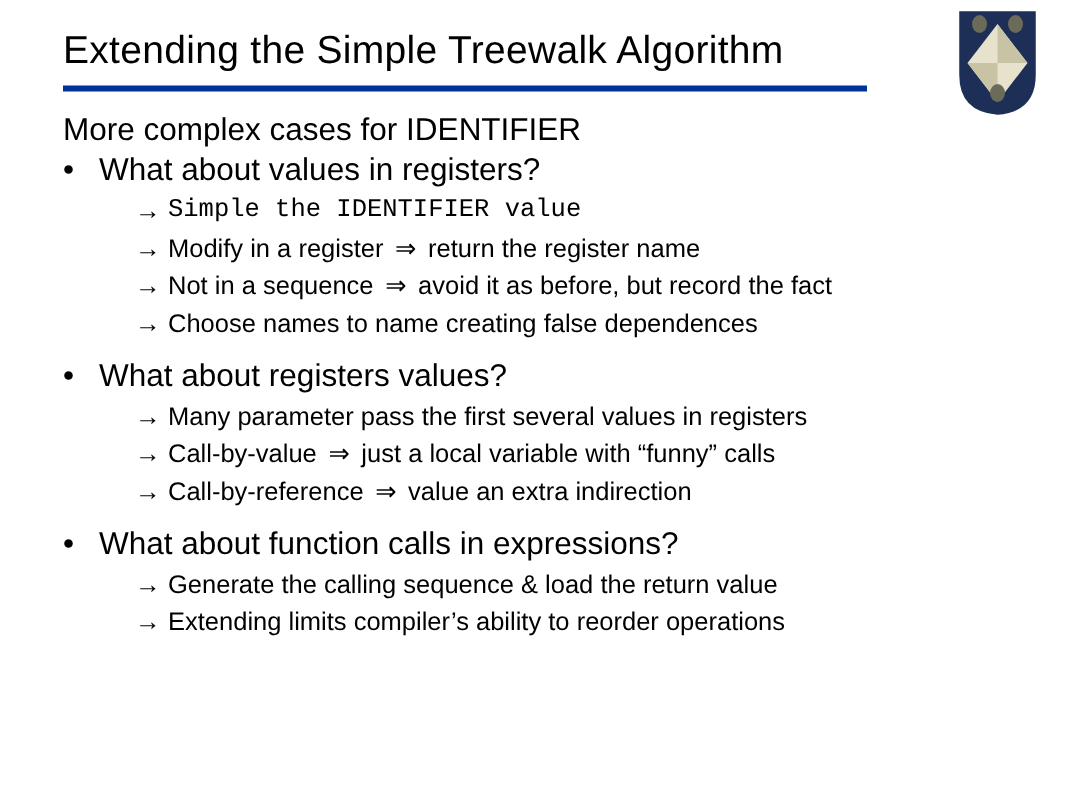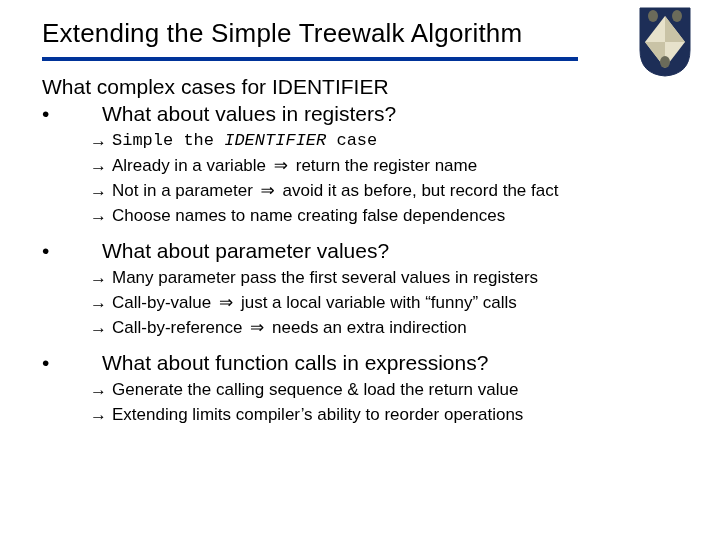--- a/index.html
+++ b/index.html
@@ -50,42 +50,41 @@
   .bullet-l1 .dot {
     width: 24px;
     text-align: left;
     font-size: 21px;
     line-height: 26px;
     flex: 0 0 24px;
   }
   .bullet-l1 .txt {
     flex: 1 1 auto;
     line-height: 26px;
-    margin-left: 36px;
   }
   .sublist {
     margin: 2px 0 10px 48px;
   }
   .bullet-l2 {
     display: flex;
     align-items: flex-start;
     font-size: 17px;
     line-height: 24px;
     margin: 1px 0;
     font-family: "Comic Sans MS", "Trebuchet MS", sans-serif;
   }
   .bullet-l2.mono { font-family: "Courier New", monospace; font-size: 17px; }
   .bullet-l2 .arrow {
     width: 22px;
     flex: 0 0 22px;
     font-family: "Times New Roman", serif;
     font-size: 17px;
   }
   .bullet-l2 .txt { flex: 1 1 auto; }
-  .mono-inline { font-family: "Courier New", monospace; font-style: italic; }
+  .mono-inline { font-family: "Courier New", monospace; }
   .imp { font-family: "Times New Roman", serif; padding: 0 3px; }
   
   .crest {
     position: absolute;
     right: 28px;
     top: 6px;
     width: 54px;
     height: 72px;
   }
 </style>
@@ -107,61 +106,61 @@
         <ellipse cx="27" cy="56" rx="5" ry="6"></ellipse>
       </g>
     </svg>
   </div>
 
   <div class="title-block">
     <h1 class="title">Extending the Simple Treewalk Algorithm</h1>
     <div class="title-rule"></div>
   </div>
 
-  <div class="lead">What complex cases for IDENTIFIER</div>
+  <div class="lead">More complex cases for IDENTIFIER</div>
 
   <div id="sections">
       <div class="bullet-l1">
         <span class="dot">•</span>
         <span class="txt">What about values in registers?</span>
       </div>
       <div class="sublist">
         <div class="bullet-l2 mono">
           <span class="arrow">→</span>
-          <span class="txt"><span>Simple the </span><span class="mono-inline">IDENTIFIER</span><span> case</span></span>
+          <span class="txt"><span>Simple the </span><span class="mono-inline">IDENTIFIER</span><span> value</span></span>
         </div>
         <div class="bullet-l2">
           <span class="arrow">→</span>
-          <span class="txt"><span>Already in a variable </span><span class="imp">⇒</span><span> return the register name</span></span>
+          <span class="txt"><span>Modify in a register </span><span class="imp">⇒</span><span> return the register name</span></span>
         </div>
         <div class="bullet-l2">
           <span class="arrow">→</span>
-          <span class="txt"><span>Not in a parameter </span><span class="imp">⇒</span><span> avoid it as before, but record the fact</span></span>
+          <span class="txt"><span>Not in a sequence </span><span class="imp">⇒</span><span> avoid it as before, but record the fact</span></span>
         </div>
         <div class="bullet-l2">
           <span class="arrow">→</span>
           <span class="txt">Choose names to name creating false dependences</span>
         </div>
       </div>
       <div class="bullet-l1">
         <span class="dot">•</span>
-        <span class="txt">What about parameter values?</span>
+        <span class="txt">What about registers values?</span>
       </div>
       <div class="sublist">
         <div class="bullet-l2">
           <span class="arrow">→</span>
           <span class="txt">Many parameter pass the first several values in registers</span>
         </div>
         <div class="bullet-l2">
           <span class="arrow">→</span>
           <span class="txt"><span>Call-by-value </span><span class="imp">⇒</span><span> just a local variable with “funny” calls</span></span>
         </div>
         <div class="bullet-l2">
           <span class="arrow">→</span>
-          <span class="txt"><span>Call-by-reference </span><span class="imp">⇒</span><span> needs an extra indirection</span></span>
+          <span class="txt"><span>Call-by-reference </span><span class="imp">⇒</span><span> value an extra indirection</span></span>
         </div>
       </div>
       <div class="bullet-l1">
         <span class="dot">•</span>
         <span class="txt">What about function calls in expressions?</span>
       </div>
       <div class="sublist">
         <div class="bullet-l2">
           <span class="arrow">→</span>
           <span class="txt">Generate the calling sequence &amp; load the return value</span>

